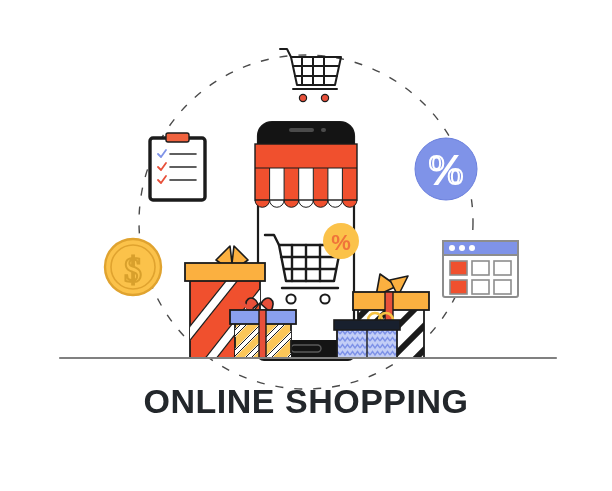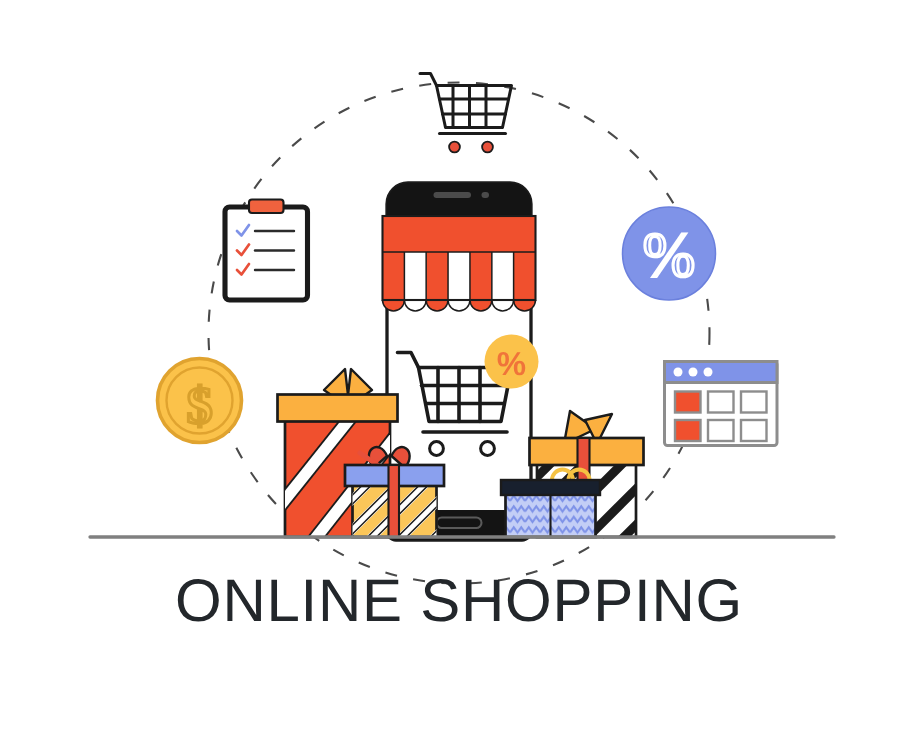--- a/index.html
+++ b/index.html
@@ -29,22 +29,22 @@
     position: absolute;
     left: 0;
     top: 378px;
     width: 612px;
     text-align: center;
     pointer-events: none;
   }
   #page-title {
     display: inline-block;
     font-family: "Liberation Sans", sans-serif;
-    font-size: 40px;
-    font-weight: 400;
+    font-size: 34px;
+    font-weight: 700;
     letter-spacing: 0.5px;
     color: #23272b;
     line-height: 46px;
     white-space: nowrap;
   }
 </style>
 </head>
 <body>
 
 <div id="canvas">

